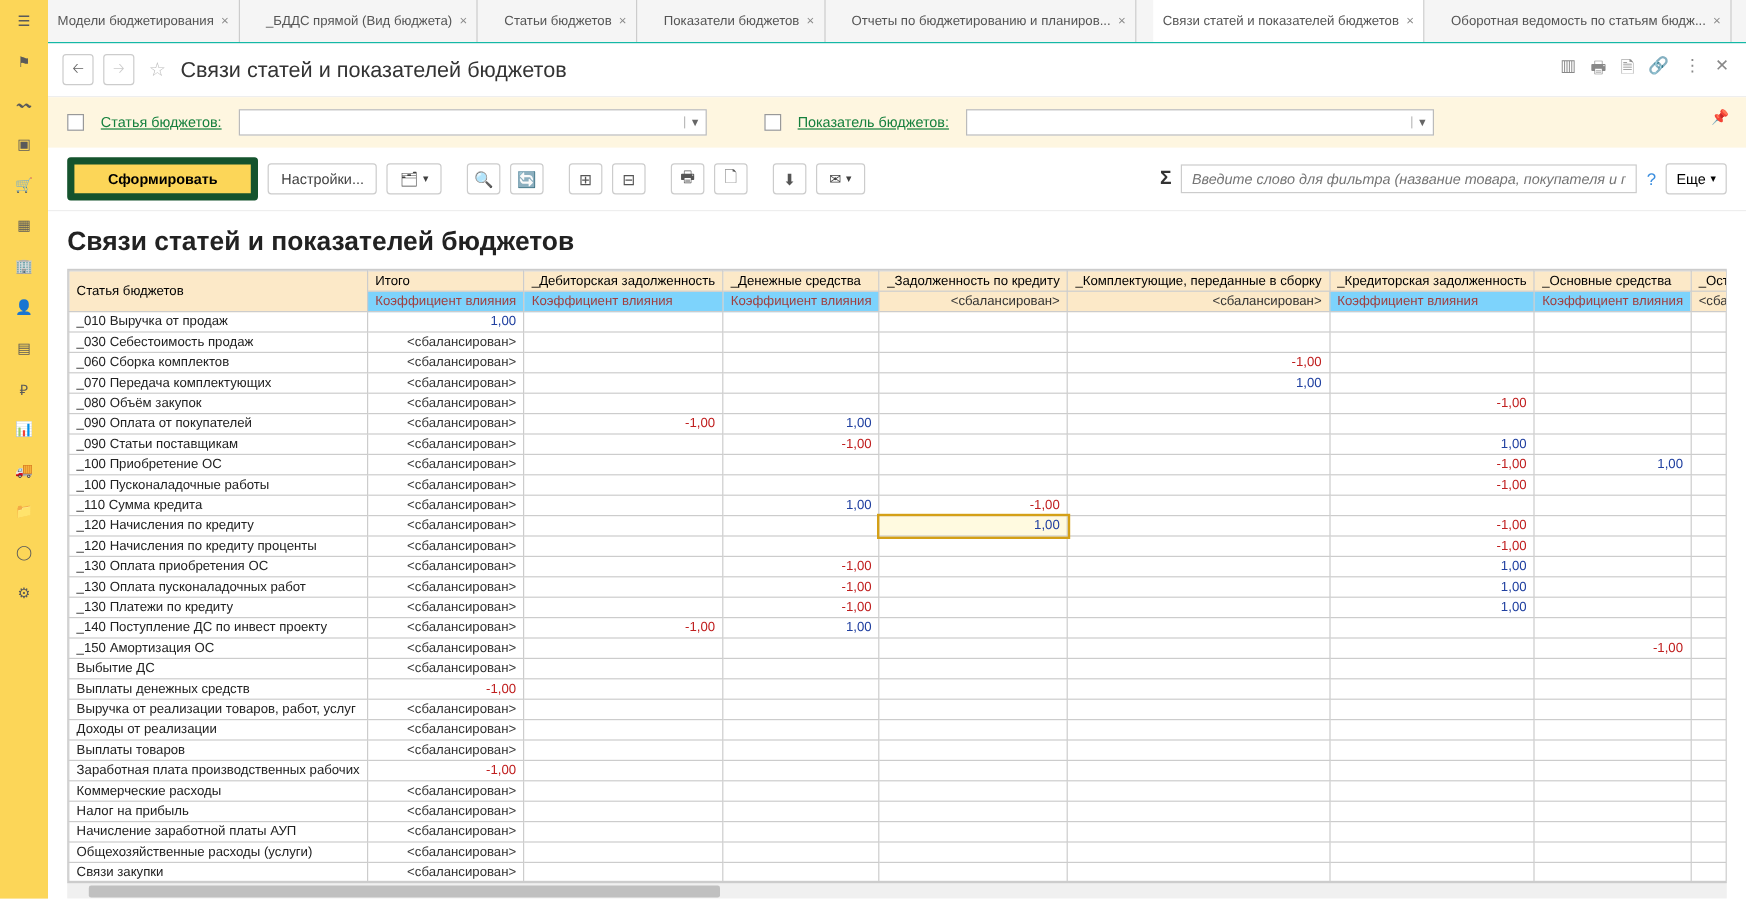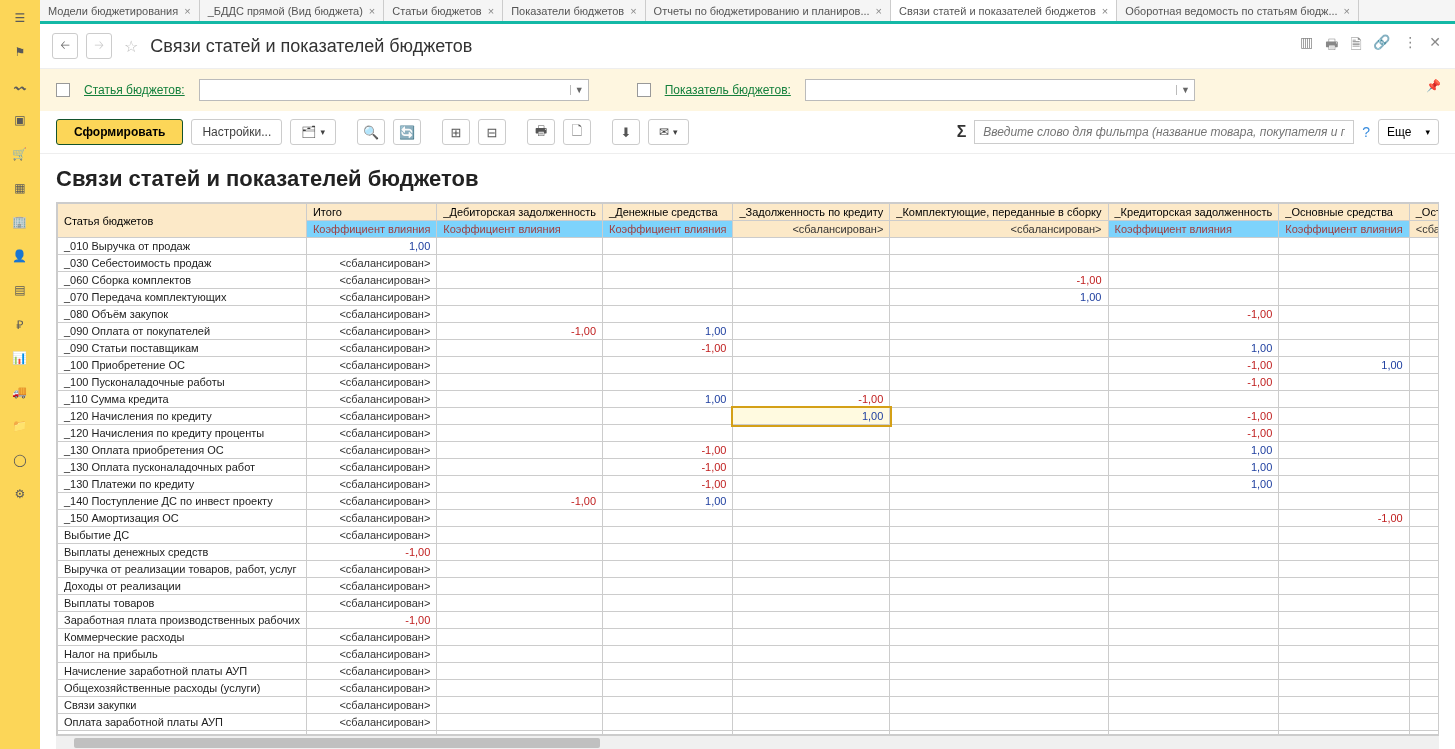--- a/index.html
+++ b/index.html
@@ -1,46 +1,46 @@
 <!DOCTYPE html>
 <html><head>
 <meta charset="utf-8">
 <style>
 * { box-sizing: border-box; margin: 0; padding: 0; }
 body { font-family: Arial, sans-serif; font-size: 12px; background: #fff; overflow: hidden; }
 .app { display: flex; height: 749px; width: 1455px; }
 .sidebar { width: 40px; background: #fcd658; display: flex; flex-direction: column; align-items: center; padding-top: 8px; gap: 14px; }
 .sidebar-icon { width: 20px; height: 20px; display: flex; align-items: center; justify-content: center; color: #5a5a5a; cursor: pointer; }
 .main { flex: 1; display: flex; flex-direction: column; min-width: 0; }
-.tabs { display: flex; background: #f5f5f5; border-bottom: 3px solid #14b8a6; height: 24px; font-size: 11px; }
+.tabs { display: flex; background: #f5f5f5; border-bottom: 1px solid #14b8a6; height: 36px; font-size: 11px; gap: 14px; }
 .tab { padding: 3px 8px; border-right: 1px solid #ccc; display: flex; align-items: center; gap: 6px; white-space: nowrap; cursor: pointer; position: relative; color: #555; }
 .tab.active { background: #fff; }
 .tab-close { color: #888; font-size: 11px; cursor: pointer; }
 .title-bar { display: flex; align-items: center; padding: 8px 12px; gap: 8px; border-bottom: 1px solid #eee; }
 .nav-btn { width: 26px; height: 26px; border: 1px solid #ccc; border-radius: 3px; background: #fff; display: flex; align-items: center; justify-content: center; cursor: pointer; color: #666; }
 .star-btn { color: #bbb; font-size: 16px; cursor: pointer; padding: 0 4px; }
 .page-title { font-size: 18px; font-weight: normal; color: #333; }
 .title-right { margin-left: auto; display: flex; gap: 8px; }
 .title-right-icon { color: #888; cursor: pointer; font-size: 14px; padding: 2px; }
 .filters { background: #fef6e0; padding: 10px 16px; display: flex; align-items: center; gap: 14px; position: relative; }
 .checkbox { width: 14px; height: 14px; border: 1px solid #999; background: #fff; cursor: pointer; }
 .filter-label { color: #15803d; text-decoration: underline; }
 .filter-input { border: 1px solid #bbb; background: #fff; height: 22px; display: flex; align-items: center; }
 .filter-input-text { flex: 1; padding: 0 6px; }
 .filter-dropdown { width: 18px; border-left: 1px solid #bbb; display: flex; align-items: center; justify-content: center; font-size: 9px; color: #666; cursor: pointer; }
 .pin-icon { position: absolute; right: 14px; top: 10px; color: #999; cursor: pointer; }
 .toolbar { padding: 8px 16px; display: flex; align-items: center; gap: 8px; border-bottom: 1px solid #eee; }
-.btn-primary { background: #fcd658; border: 1px solid #14532d; padding: 5px 17px; font-weight: bold; cursor: pointer; border-radius: 3px; font-size: 12px; }
+.btn-primary { background: #fcd658; border: 6px solid #14532d; padding: 5px 28px; font-weight: bold; cursor: pointer; border-radius: 3px; font-size: 12px; }
 .btn-secondary { background: #fff; border: 1px solid #ccc; padding: 5px 10px; cursor: pointer; border-radius: 3px; font-size: 12px; color: #404040; display: flex; align-items: center; gap: 4px; }
 .btn-icon { width: 28px; height: 26px; border: 1px solid #ccc; border-radius: 3px; background: #fff; display: flex; align-items: center; justify-content: center; cursor: pointer; color: #555; font-size: 13px; }
 .toolbar-sep { width: 1px; height: 20px; background: transparent; margin: 0 2px; }
 .sigma { font-size: 16px; color: #333; font-weight: bold; margin-left: auto; }
 .search-box { border: 1px solid #ccc; padding: 4px 8px; width: 380px; font-size: 12px; color: #999; font-style: italic; background: #fff; }
 .question { color: #3a8dde; font-size: 14px; cursor: pointer; }
-.more-btn { border: 1px solid #ccc; padding: 5px 8px; border-radius: 3px; background: #fff; cursor: pointer; font-size: 12px; display: flex; align-items: center; gap: 14px; justify-content: center; }
+.more-btn { border: 1px solid #ccc; padding: 5px 8px; border-radius: 3px; background: #fff; cursor: pointer; font-size: 12px; display: flex; align-items: center; gap: 4px; justify-content: center; }
 .report-area { flex: 1; overflow: hidden; padding: 12px 16px 0 16px; display: flex; flex-direction: column; }
 .report-title { font-size: 22px; font-weight: bold; margin-bottom: 10px; color: #222; }
 .table-wrap { flex: 1; overflow: auto; border: 1px solid #ccc; }
 table { border-collapse: collapse; width: 100%; font-size: 11px; }
 th, td { border: 1px solid #ccc; padding: 2px 6px; text-align: left; white-space: nowrap; }
 th { background: #fce9c8; font-weight: normal; }
 .th-sub { color: #a04040; background: #7dd3fc; }
 .th-sub-bal { color: #333; background: #fce9c8; text-align: right; }
 .num-neg { color: #c02020; text-align: right; }
 .num-pos { color: #2040a0; text-align: right; }

